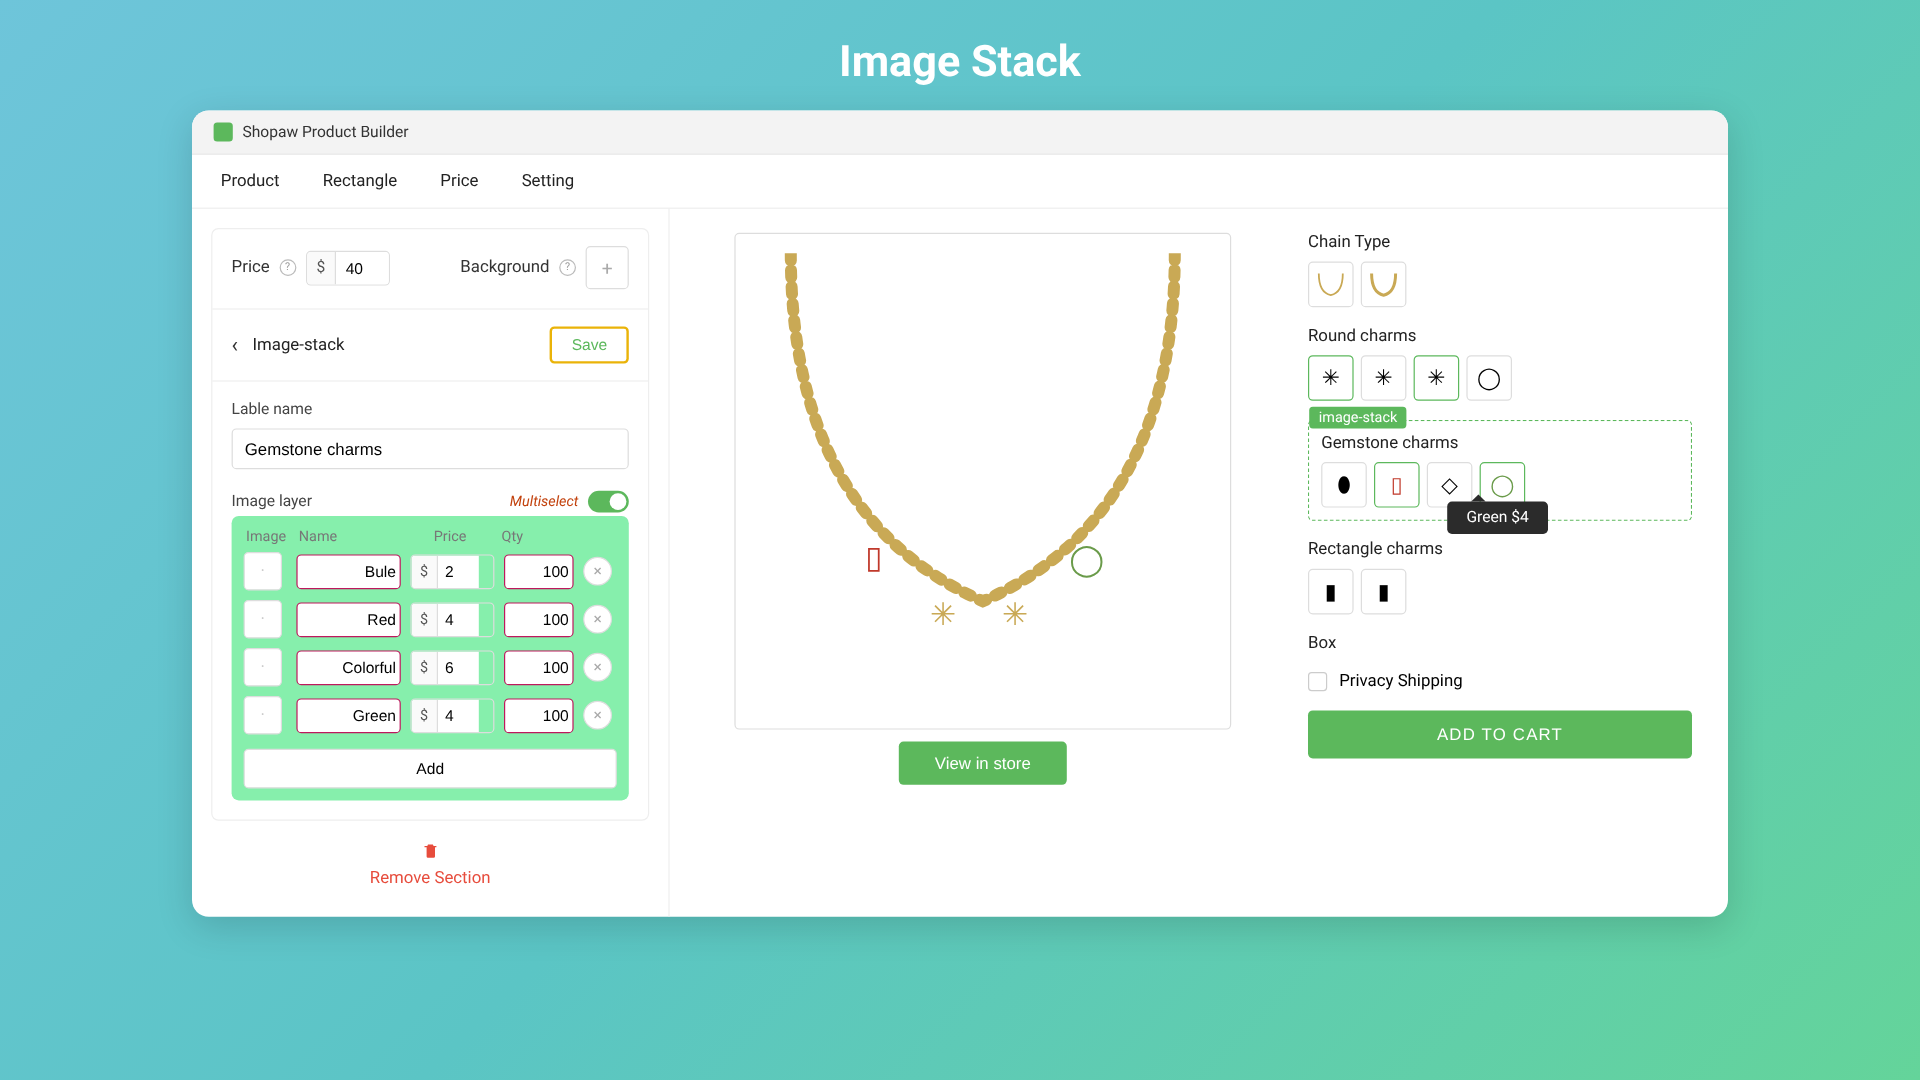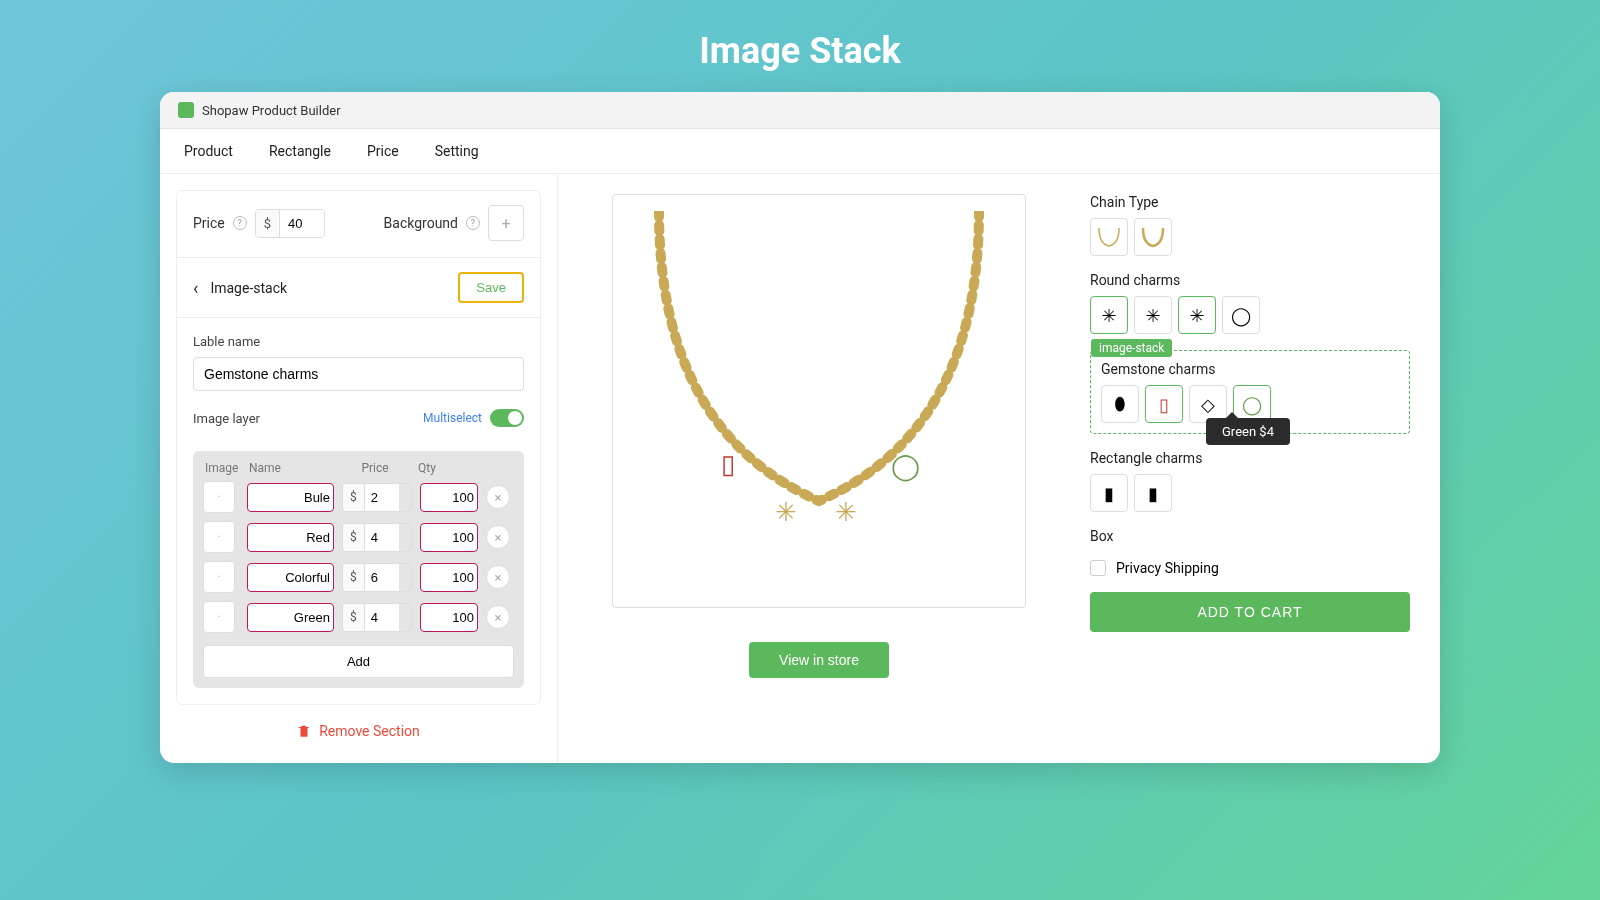--- a/index.html
+++ b/index.html
@@ -108,33 +108,33 @@
   padding:6px 16px; border-radius:4px; font-size:13px; cursor:pointer;
 }
 .form-body { padding: 16px; }
 .form-label { font-size:13px; color:#444; margin-bottom:8px; display:block; }
 .text-input {
   width:100%; border:1px solid #ddd; border-radius:4px;
   padding:8px 10px; font-size:14px; outline:none;
 }
 .il-head {
   display:flex; justify-content:space-between; align-items:center;
-  margin:18px 0 24px;
+  margin:18px 0 3px;
   text-align:right;
 }
 .il-title { font-size:13px; color:#444; }
-.toggle-wrap { display:flex; align-items:center; gap:8px; font-size:12px; color:#3b82f6; }
+.toggle-wrap { display:flex; align-items:center; gap:8px; font-size:12px; color:#c2410c;font-style:italic; }
 .toggle {
   width:34px; height:18px; background:#5cb85c; border-radius:10px; position:relative; cursor:pointer;
 }
 .toggle::after {
   content:""; position:absolute; right:2px; top:2px; width:14px; height:14px; background:#fff; border-radius:50%;
 }
 .layer-table {
-  background:#e5e5e5; border-radius:6px; padding:10px;
+  background:#86efac; border-radius:6px; padding:10px;
 }
 .lt-head { display:grid; grid-template-columns: 36px 1fr 70px 58px 28px; gap:8px; font-size:12px; color:#777; padding:0 2px 6px; }
 .lt-row { display:grid; grid-template-columns: 36px 1fr 70px 58px 28px; gap:8px; align-items:center; margin-bottom:8px; }
 .thumb {
   width:32px; height:32px; border:1px solid #ddd; border-radius:4px; background:#fff;
   display:flex; align-items:center; justify-content:center; font-size:14px; color:#ccc;
 }
 .lt-input {
   border:1px solid #be185d; border-radius:4px; padding:6px 3px; font-size:13px; width:100%; outline:none;text-align:right;
 }
@@ -144,40 +144,40 @@
 .del-btn {
   width:24px; height:24px; border:1px solid #ddd; border-radius:50%;
   display:flex; align-items:center; justify-content:center; color:#aaa; font-size:13px; cursor:pointer; background:#fff;
 }
 .add-row-btn {
   width:100%; border:1px solid #ddd; background:#fff; padding:8px; border-radius:4px;
   font-size:13px; cursor:pointer; margin-top:4px;
 }
 .remove-section {
   display:flex; align-items:center; justify-content:center; gap:8px;
-  color:#e74c3c; font-size:14px; padding:18px 0 8px; cursor:pointer;
+  color:#e74c3c; font-size:14px; padding:18px 0 8px; cursor:pointer;flex-direction:column;
 }
 .trash-icon { width:14px; height:14px; }
 
 .mid-panel {
   flex:1; padding:20px 16px; display:flex; flex-direction:column; align-items:center;
 }
 .preview-box {
   width:414px; height:414px; border:1px solid #ddd; border-radius:4px; background:#fff;
   display:flex; align-items:center; justify-content:center; position:relative; overflow:hidden;
 }
 .necklace {
   position:relative; width:380px; height:380px;
 }
 .chain-arc {
   position:absolute; top:0; left:10px; width:360px; height:360px;
 }
 .charm { position:absolute; font-size:26px; }
 .view-btn {
-  margin-top:34px; background:#5cb85c; color:#fff; border:none;
+  margin-top:10px; background:#5cb85c; color:#fff; border:none;
   padding:10px 30px; border-radius:4px; font-size:14px; cursor:pointer;
 }
 
 .right-panel {
   width:360px; padding:20px 30px 20px 10px;
   font-size:14px;
 }
 .opt-group { margin-bottom:16px; }
 .opt-label { font-size:14px; color:#222; margin-bottom:8px; }
 .swatch-row { display:flex; gap:6px; flex-wrap:wrap; }

